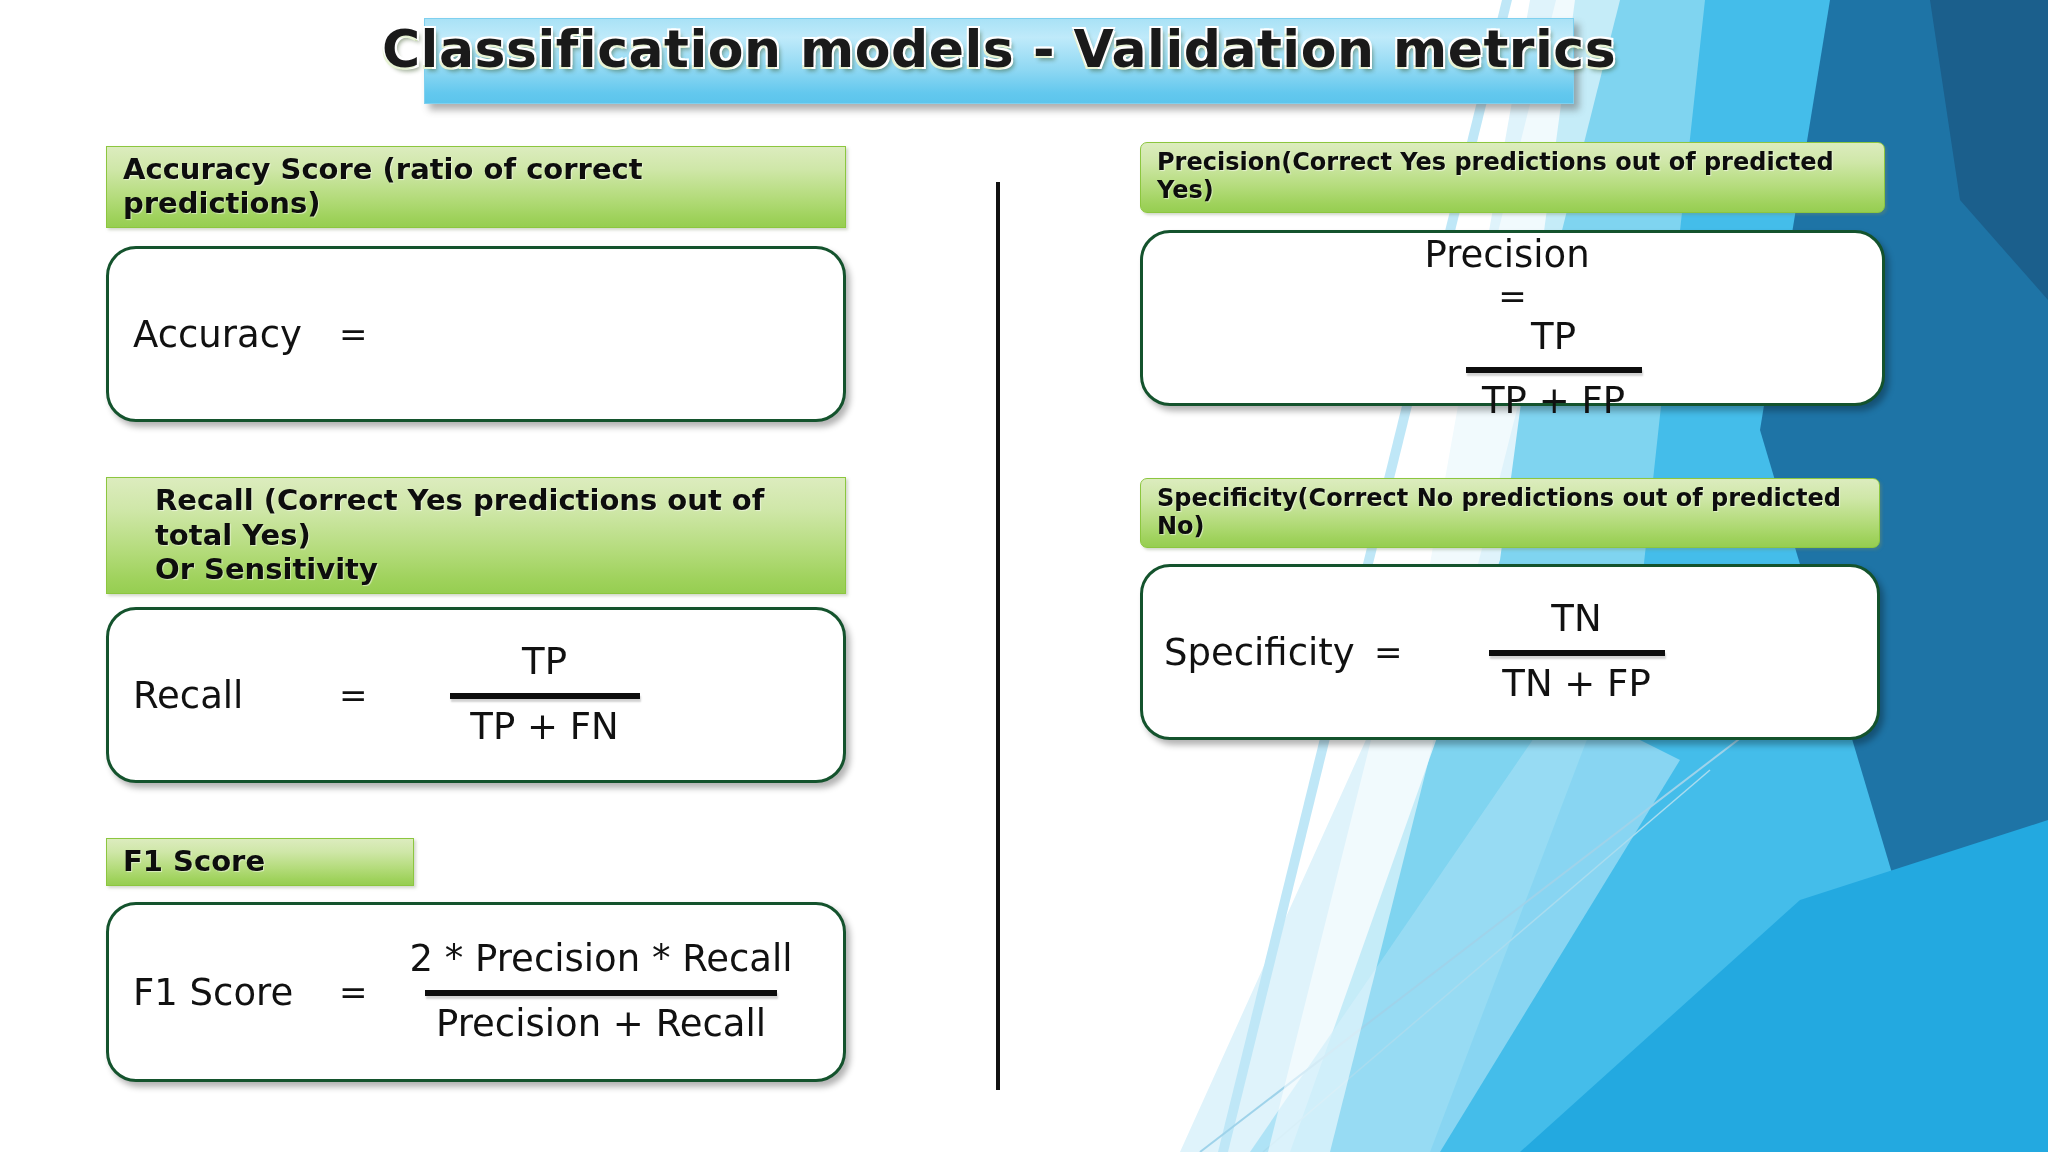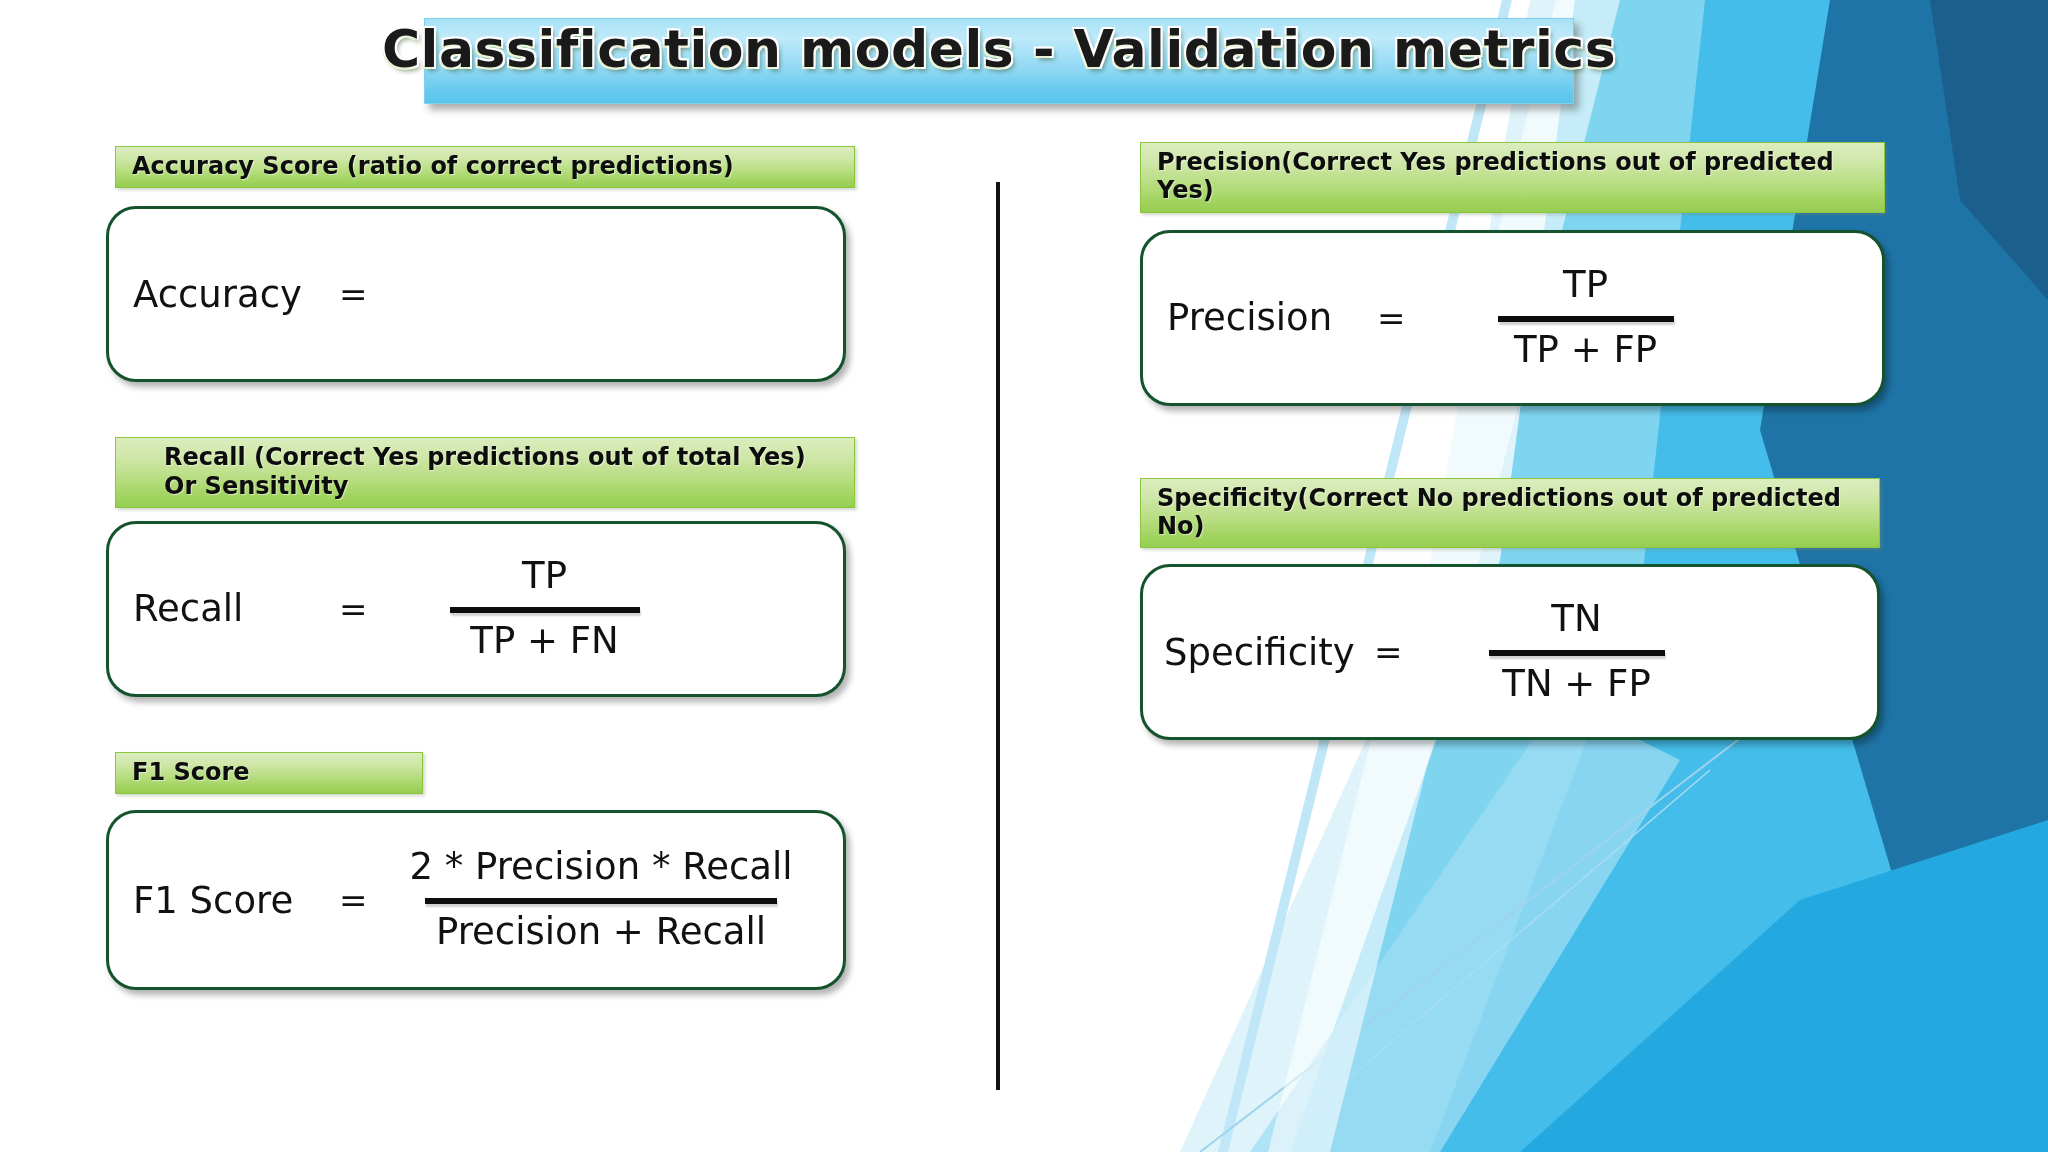--- a/index.html
+++ b/index.html
@@ -88,22 +88,22 @@
       #96ce51 100%);
     border: 1px solid #8cc63f;
     box-sizing: border-box;
     padding: 5px 14px 7px 16px;
     color: #0d0d0d;
     font-weight: bold;
     line-height: 1.18;
     text-shadow: 1px 1px 1px rgba(255,255,255,0.55);
     box-shadow: 2px 2px 3px rgba(120,140,100,0.35);
   }
-  .label-lg { font-size: 24px; margin-left: 9px; }
-  .label-sm { font-size: 24px; }
+  .label-lg { font-size: 29px; }
+  .label-sm { font-size: 24px; border-radius: 7px; }
 
   #label-accuracy    { width: 740px; }
   #label-recall      { width: 740px; padding-left: 48px; }
   #label-f1          { width: 308px; }
   #label-precision   { width: 745px; }
   #label-specificity { width: 740px; }
 
   
   .formula-card {
     position: relative;
@@ -155,21 +155,21 @@
   #card-recall      { width: 740px; height: 176px; margin-top: 13px; }
   #card-recall .f-name { width: 196px; }
   #card-recall .fraction { margin-left: 72px; }
   #card-recall .f-bar { width: 190px; }
 
   #card-f1          { width: 740px; height: 180px; margin-top: 16px; }
   #card-f1 .f-name { width: 196px; }
   #card-f1 .fraction { margin-left: 22px; }
   #card-f1 .f-bar { width: 352px; }
 
-  #card-precision   { width: 745px; height: 176px; margin-top: 17px; }
+  #card-precision   { width: 745px; height: 176px; margin-top: 17px; flex-direction: column; }
   #card-precision .f-name { width: 200px; }
   #card-precision .fraction { margin-left: 82px; }
   #card-precision .f-bar { width: 176px; }
 
   #card-specificity { width: 740px; height: 176px; margin-top: 16px; }
   #card-specificity .f-name { width: 200px; padding-left: 21px; }
   #card-specificity .fraction { margin-left: 76px; }
   #card-specificity .f-bar { width: 176px; }
   .gap-lg { height: 55px; }
   .gap-xl { height: 72px; }

